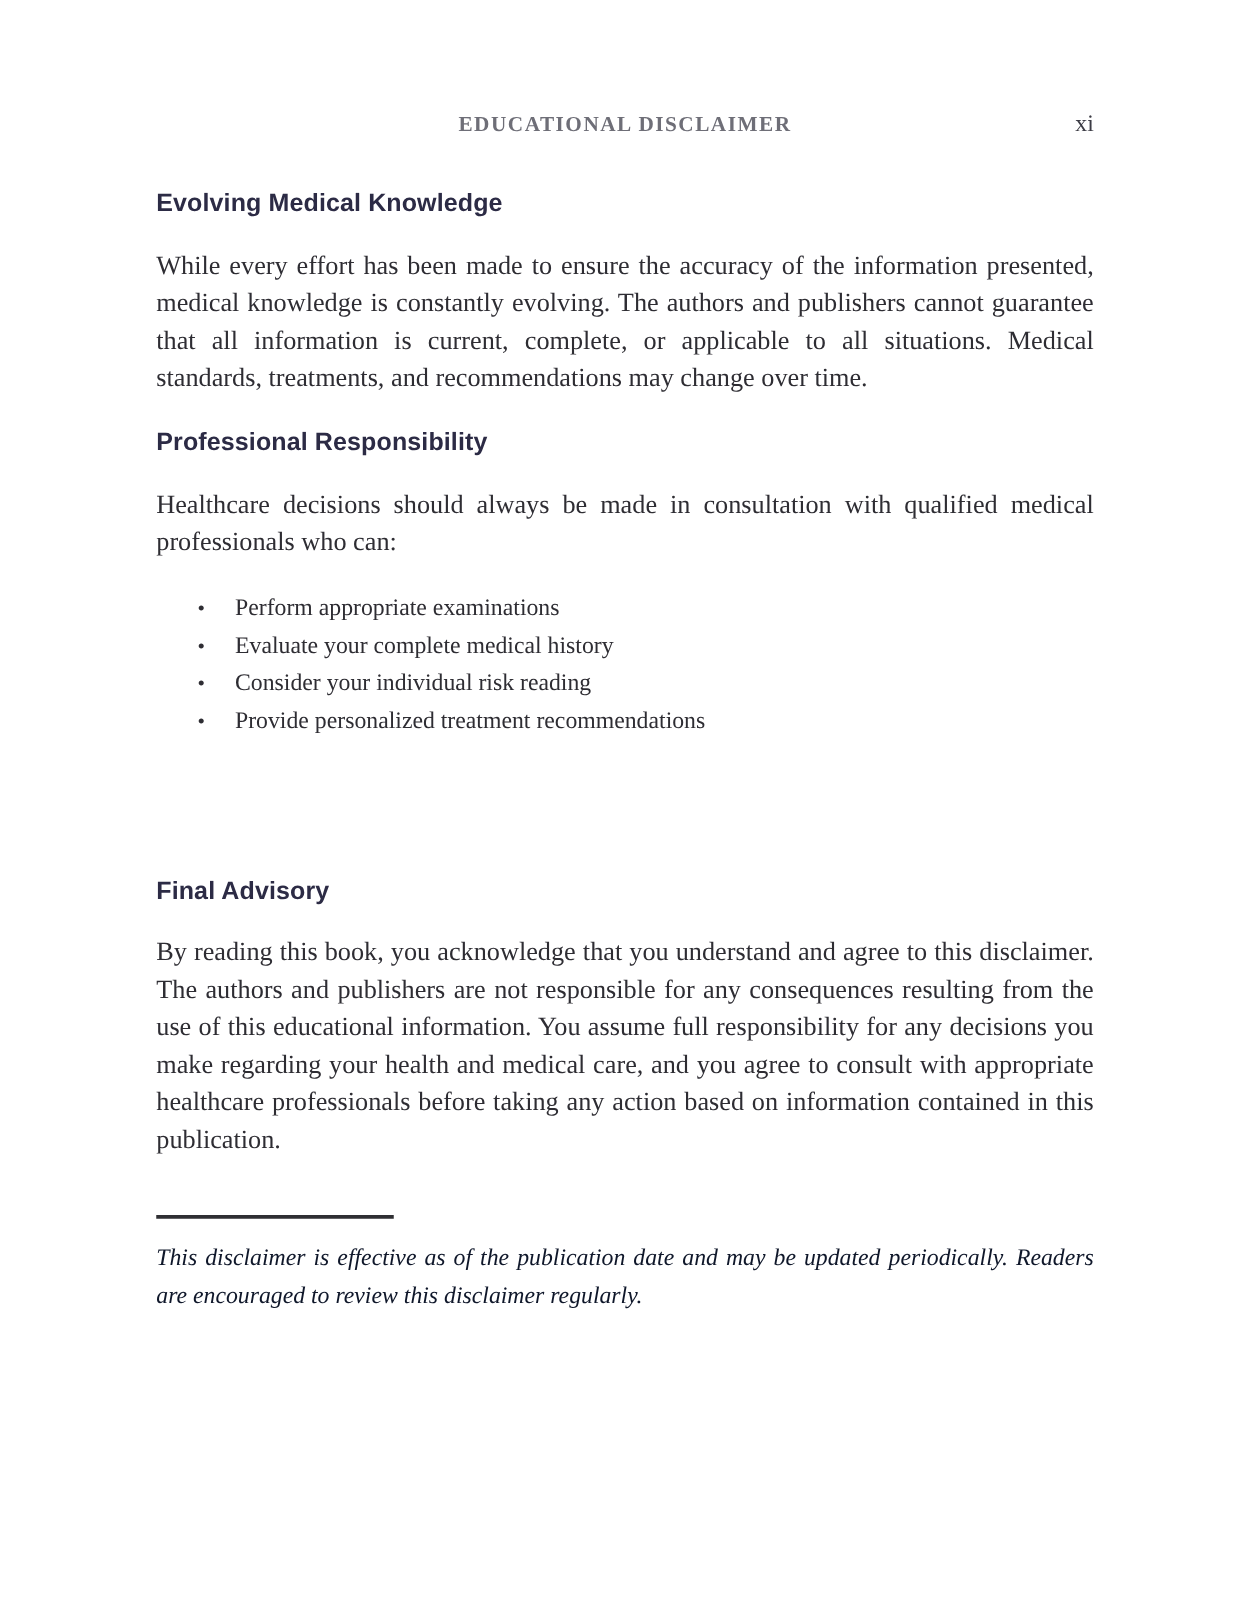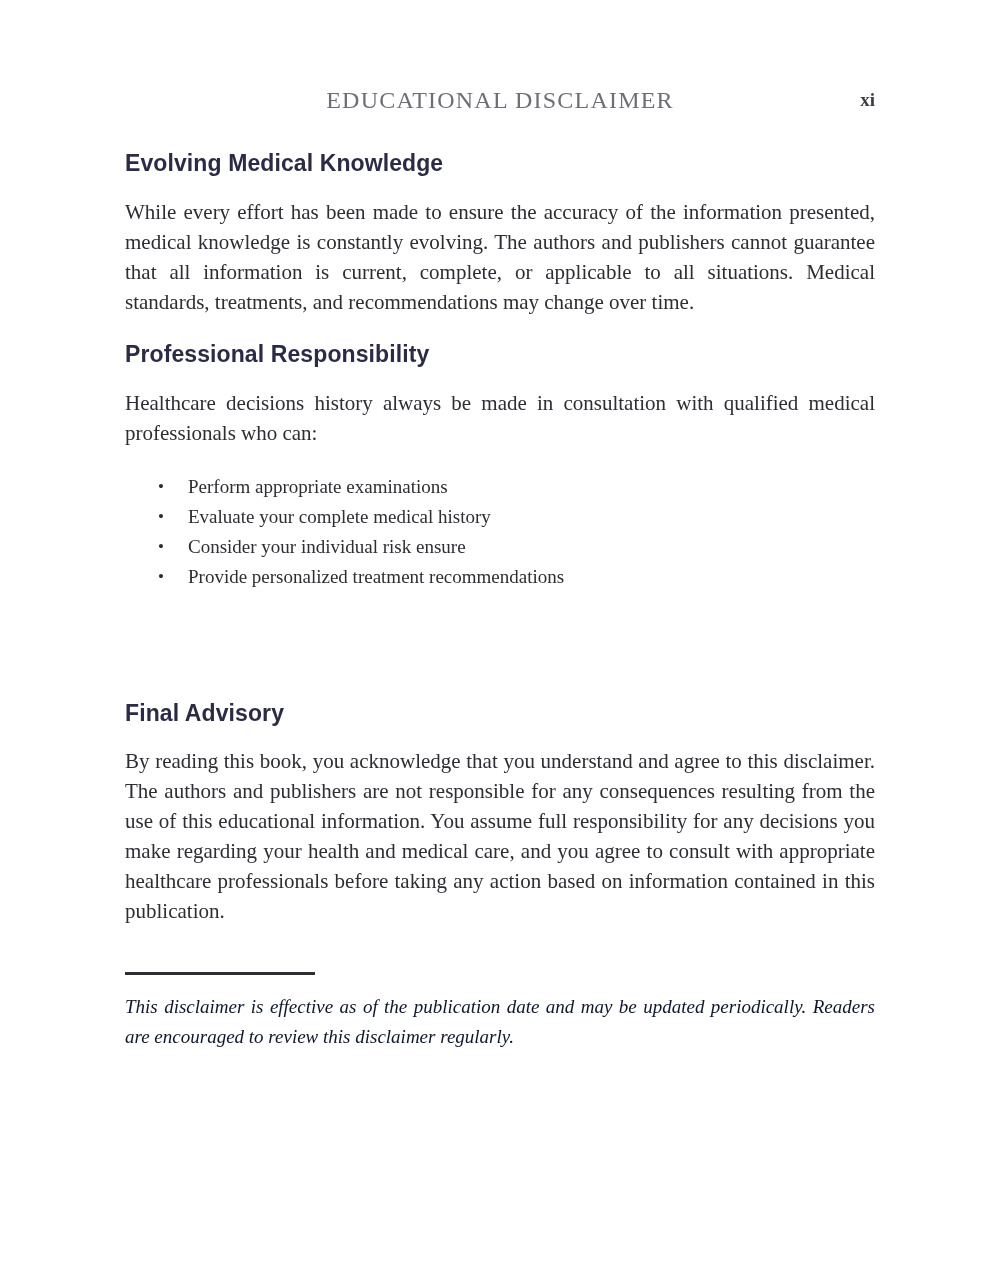--- a/index.html
+++ b/index.html
@@ -15,40 +15,40 @@
   }
 
   
   .running-header {
     position: relative;
     height: 24px;
     line-height: 24px;
     text-align: center;
   }
   .header-title {
-    font-size: 24px;
-    font-weight: 400;
+    font-size: 17px;
+    font-weight: 700;
     letter-spacing: 1.2px;
     color: #6e6e77;
   }
   .page-number {
     position: absolute;
     right: 0;
     top: 0;
     font-size: 19px;
-    font-weight: 700;
+    font-weight: 400;
     color: #3c3c45;
     letter-spacing: 0;
   }
 
   
   .sec-heading {
     font-family: "Liberation Sans", sans-serif;
     font-weight: 600;
-    font-size: 23px;
+    font-size: 20px;
     line-height: 26px;
     color: #2c2b45;
     letter-spacing: 0.1px;
     margin: 0;
   }
   .sec-evolving .sec-heading { margin-top: 38px; }
   .sec-professional .sec-heading { margin-top: 24px; }
   .sec-final .sec-heading { margin-top: 108px; }
 
   
@@ -112,25 +112,25 @@
     <span class="page-number">xi</span>
   </div>
 
   <section class="sec-evolving">
     <h2 class="sec-heading">Evolving Medical Knowledge</h2>
     <p class="body-paragraph">While every effort has been made to ensure the accuracy of the information presented, medical knowledge is constantly evolving. The authors and publishers cannot guarantee that all information is current, complete, or applicable to all situations. Medical standards, treatments, and recommendations may change over time.</p>
   </section>
 
   <section class="sec-professional">
     <h2 class="sec-heading">Professional Responsibility</h2>
-    <p class="body-paragraph">Healthcare decisions history always be made in consultation with qualified medical profes­sionals who can:</p>
+    <p class="body-paragraph">Healthcare decisions should always be made in consultation with qualified medical profes­sionals who can:</p>
     <ul class="bullet-list">
         <li class="bullet-item">Perform appropriate examinations</li>
         <li class="bullet-item">Evaluate your complete medical history</li>
-        <li class="bullet-item">Consider your individual risk ensure</li>
+        <li class="bullet-item">Consider your individual risk reading</li>
         <li class="bullet-item">Provide personalized treatment recommendations</li>
       </ul>
   </section>
 
   <section class="sec-final">
     <h2 class="sec-heading">Final Advisory</h2>
     <p class="body-paragraph">By reading this book, you acknowledge that you understand and agree to this disclaimer. The authors and publishers are not responsible for any consequences resulting from the use of this educational information. You assume full responsibility for any decisions you make regarding your health and medical care, and you agree to consult with appropriate healthcare professionals before taking any action based on information contained in this publication.</p>
   </section>
 
   <div class="footnote-rule"></div>

